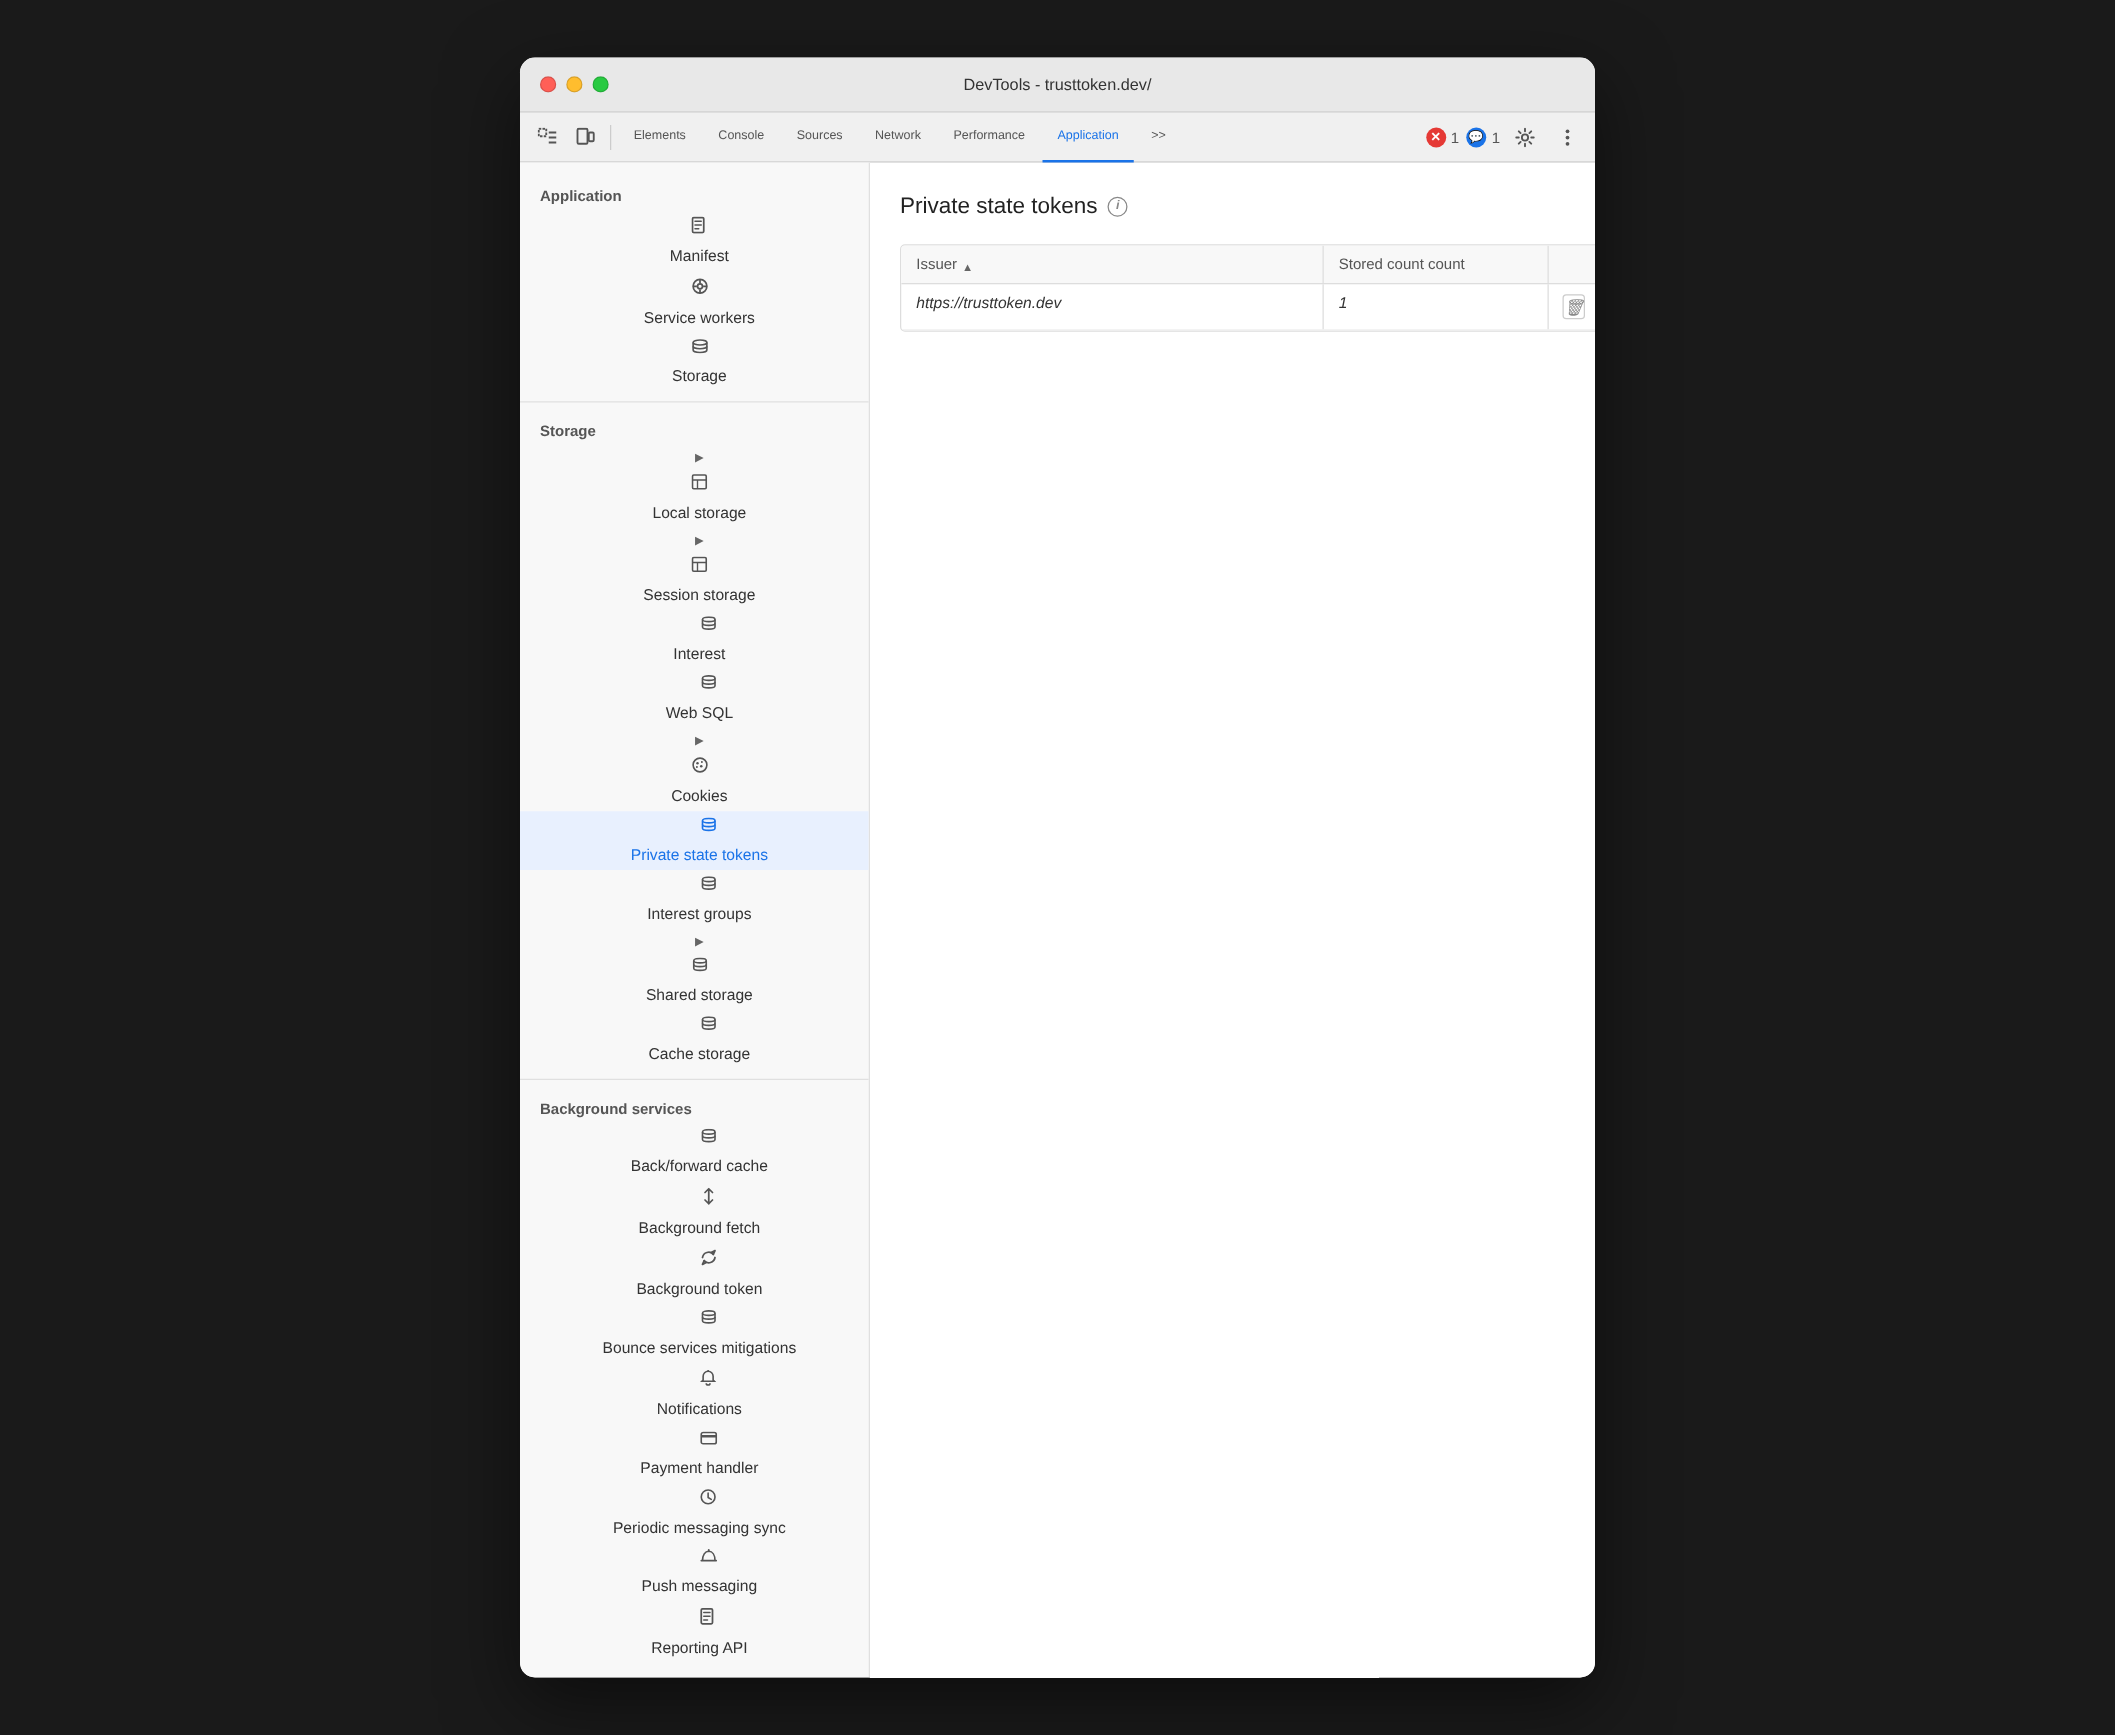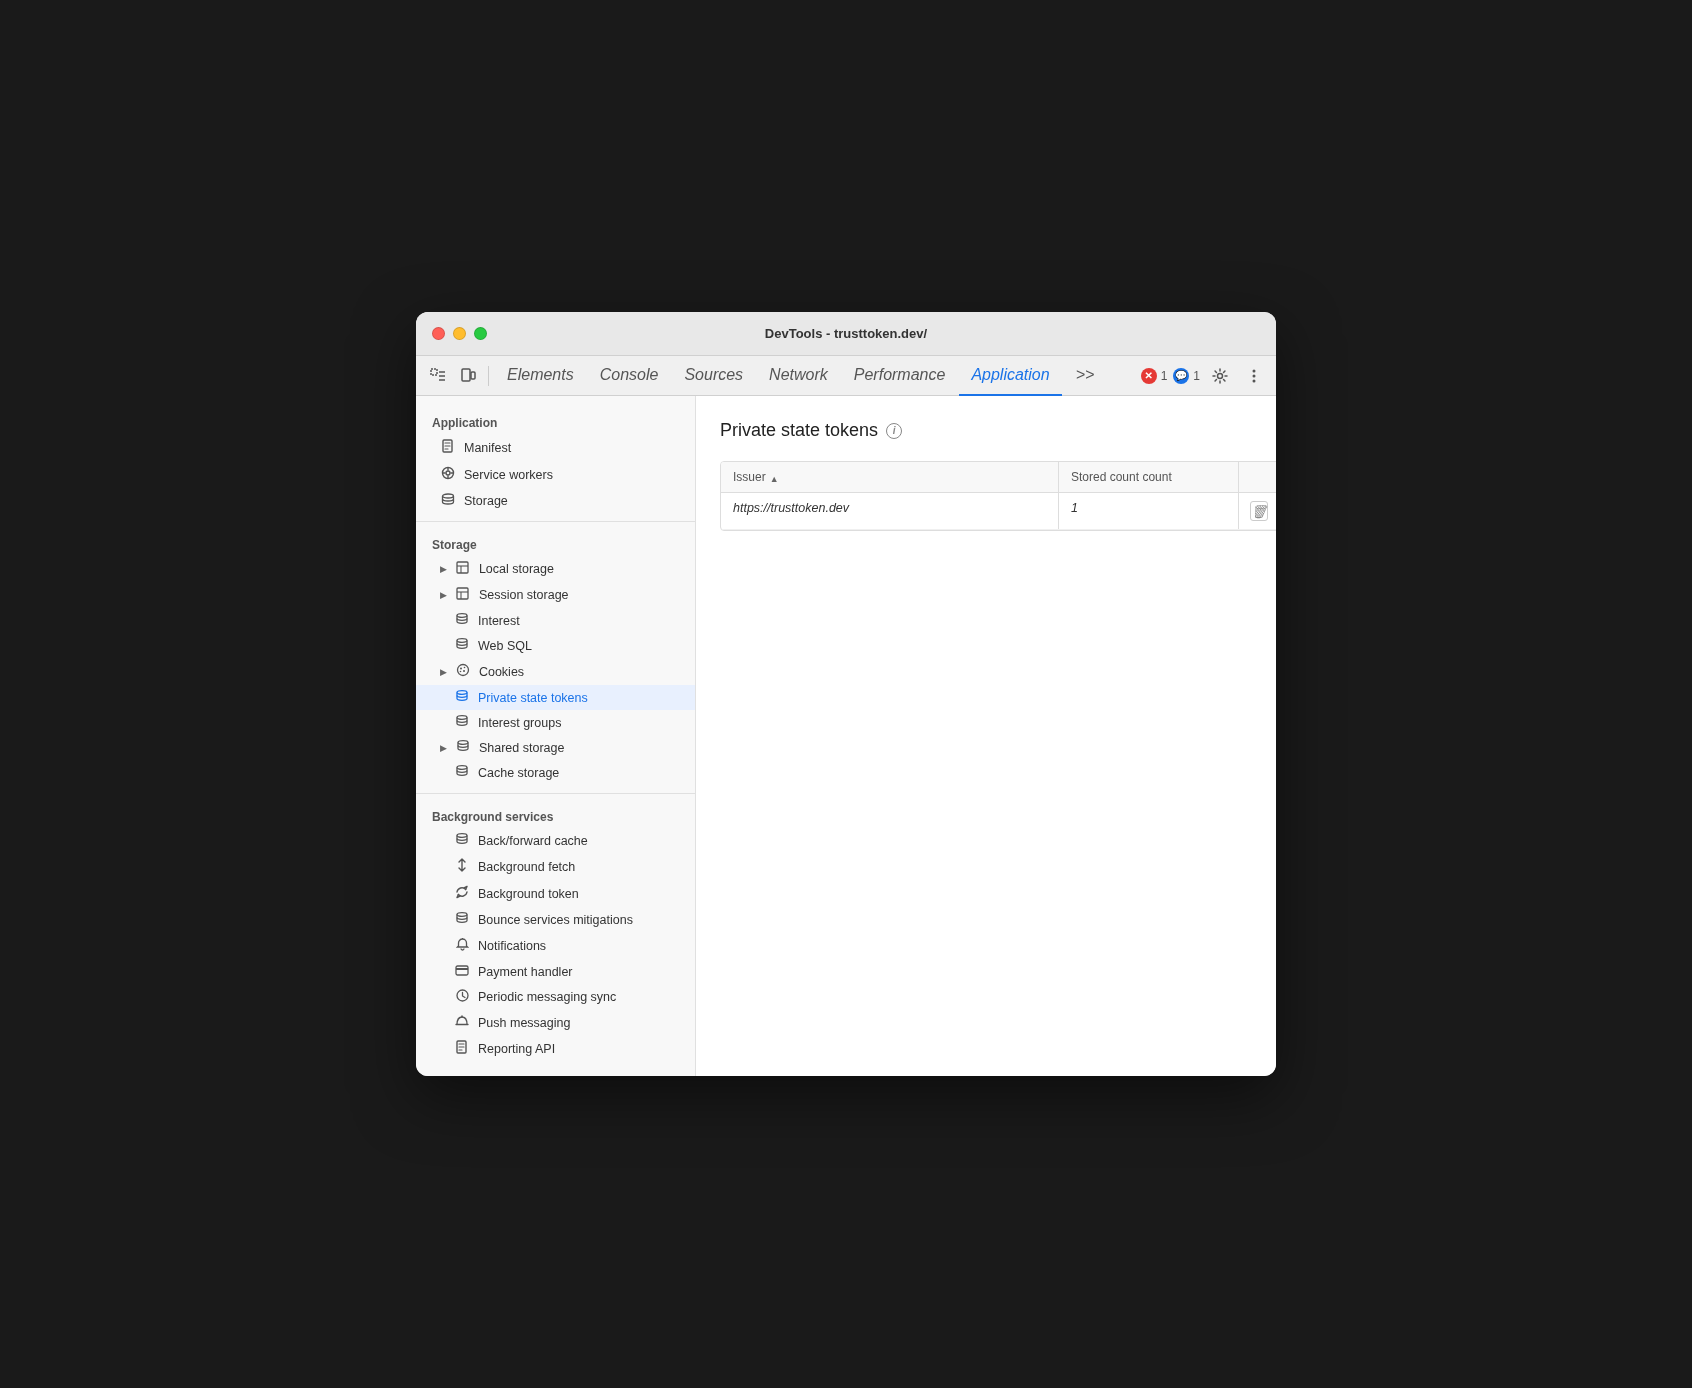--- a/index.html
+++ b/index.html
@@ -39,21 +39,21 @@
       border: 1px solid rgba(0,0,0,0.15);
     }
     .traffic-light.close { background: #ff5f57; }
     .traffic-light.minimize { background: #ffbd2e; }
     .traffic-light.maximize { background: #28ca41; }
     .titlebar-title {
       position: absolute;
       left: 50%;
       transform: translateX(-50%);
       font-size: 13px;
-      font-weight: 700;
+      font-weight: 400;
       color: #333;
     }
     .toolbar {
       background: #f0f0f0;
       border-bottom: 1px solid #d0d0d0;
       display: flex;
       align-items: center;
       padding: 0 8px;
       height: 40px;
       gap: 2px;
@@ -73,26 +73,25 @@
       width: 1px;
       height: 20px;
       background: #ccc;
       margin: 0 4px;
     }
     .tab {
       padding: 0 12px;
       height: 40px;
       display: flex;
       align-items: center;
-      font-size: 16px;
+      font-size: 10px;
       color: #555;
       cursor: pointer;
       border-bottom: 2px solid transparent;
       white-space: nowrap;
-      font-style: italic;
     }
     .tab.active {
       color: #1a73e8;
       border-bottom: 2px solid #1a73e8;
       font-weight: 500;
     }
     .toolbar-spacer { flex: 1; }
     .toolbar-right {
       display: flex;
       align-items: center;
@@ -154,20 +153,21 @@
     }
     .sidebar-item {
       display: flex;
       align-items: center;
       gap: 8px;
       padding: 5px 16px 5px 24px;
       font-size: 12.5px;
       color: #333;
       cursor: pointer;
       border-radius: 0;
+      flex-direction: column;
     }
     .sidebar-item.active {
       background: #e8f0fe;
       color: #1a73e8;
     }
     .sidebar-icon {
       font-size: 13px;
       color: #666;
       width: 16px;
       text-align: center;

